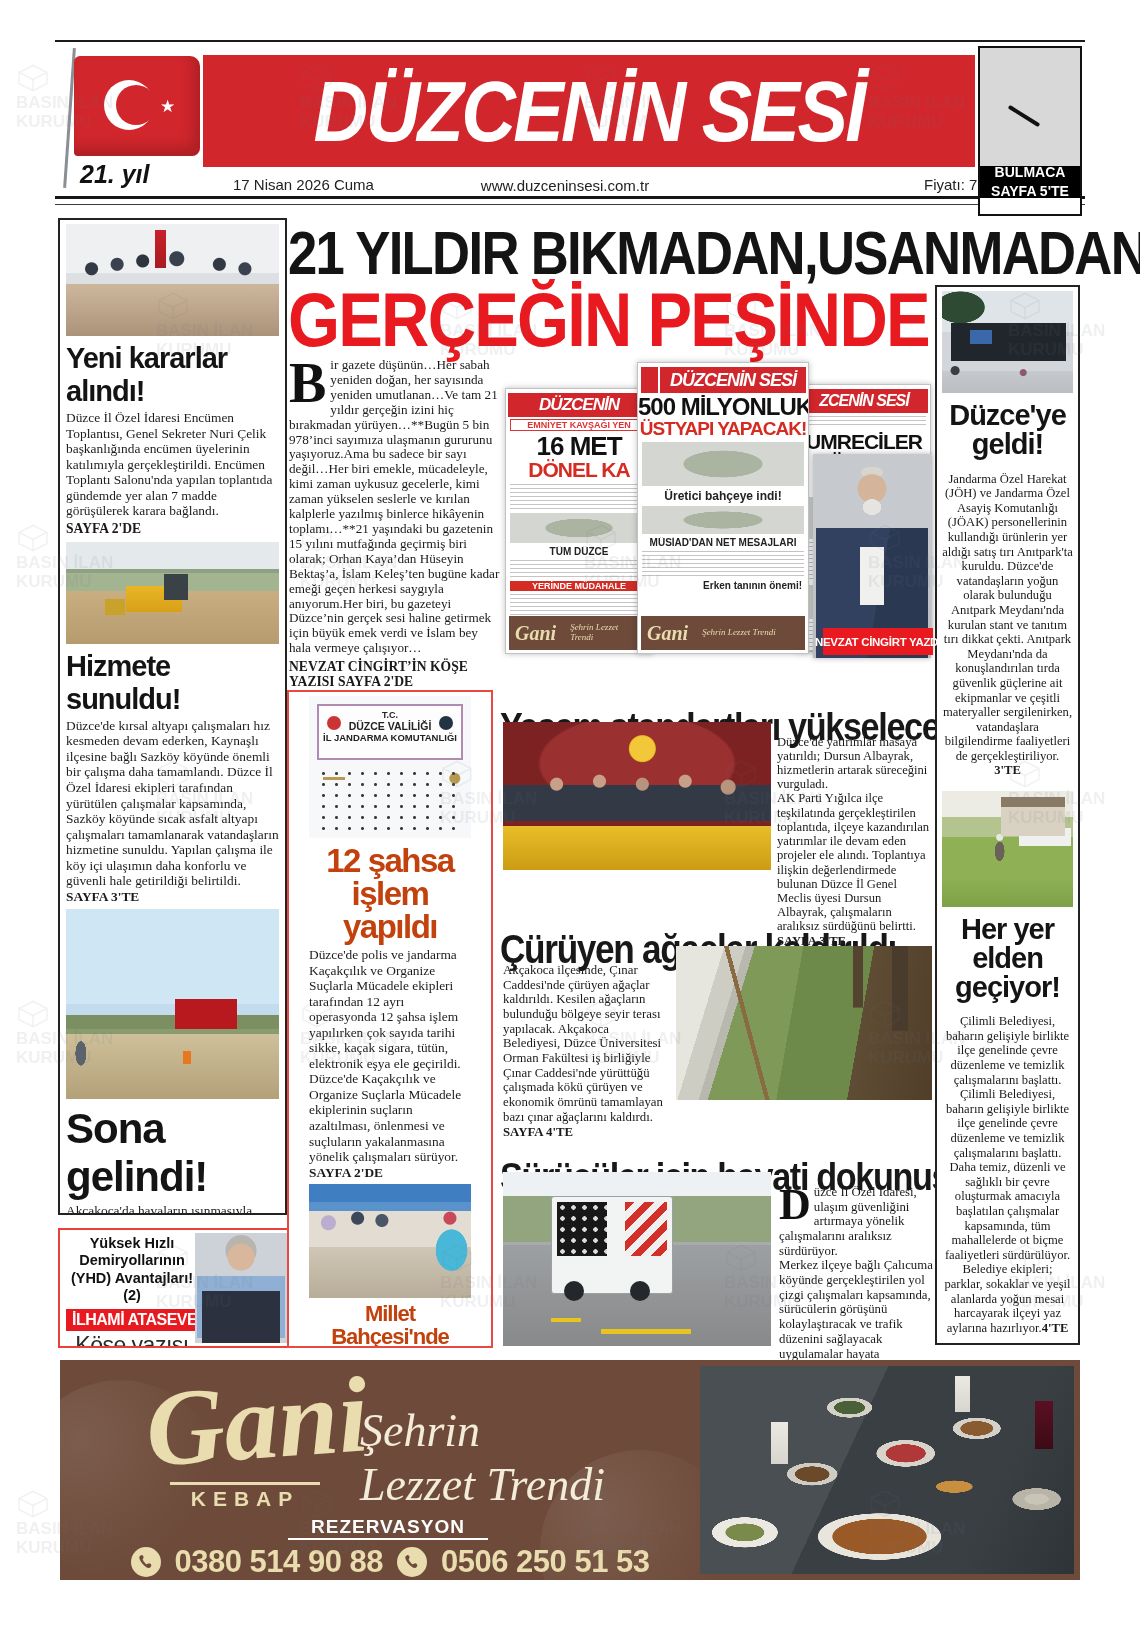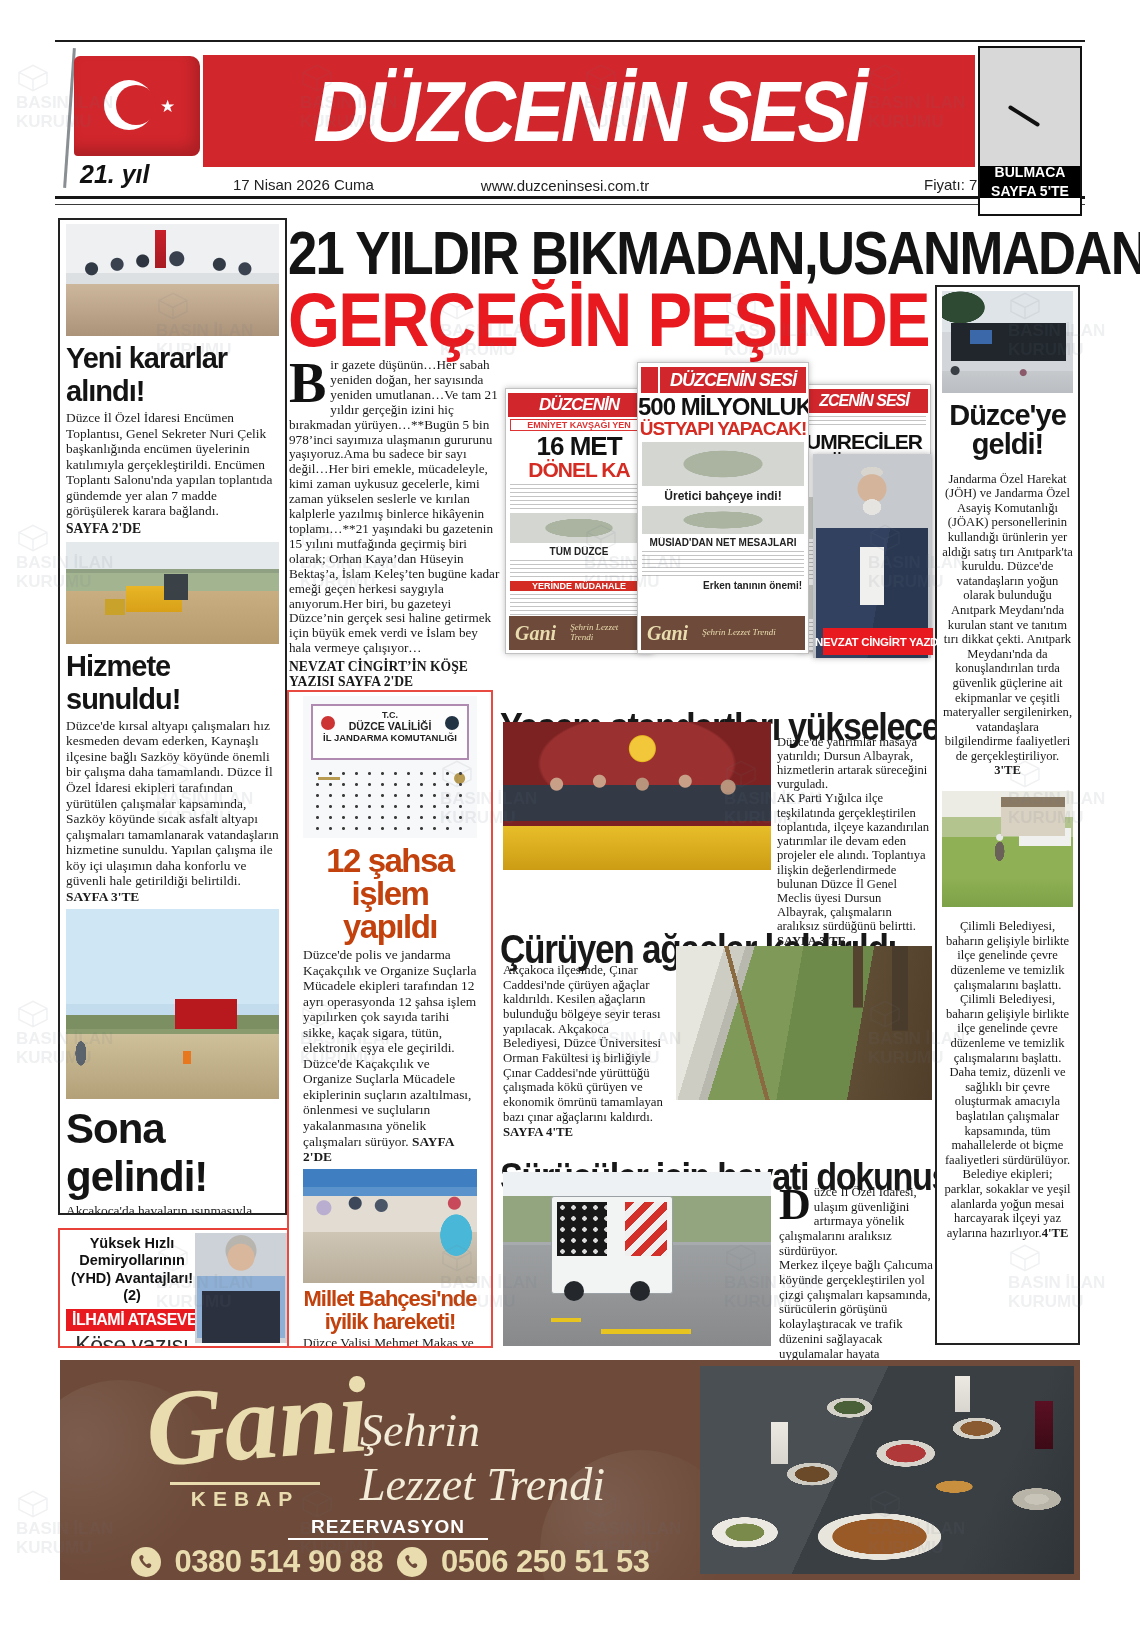--- a/index.html
+++ b/index.html
@@ -134,21 +134,21 @@
       radial-gradient(ellipse 18px 9px at 50% 9%,#d8d4ce 0 60%,rgba(0,0,0,0) 62%),
       linear-gradient(#f0f0ee,#f0f0ee) 50% 64%/24px 58px no-repeat,
       linear-gradient(100deg,#31415f 0 55%,#2a3852 55% 100%) 50% 100%/112px 130px no-repeat,
       linear-gradient(#c6cacf 0 40%,#b8bcc1 100%);box-shadow:0 0 6px rgba(0,0,0,.3);}
   .byline-badge{position:absolute;left:318px;top:268px;width:110px;height:27px;z-index:4;background:#e8191f;
       color:#fff;font-family:"Liberation Sans",sans-serif;font-weight:bold;font-size:11.5px;
       display:flex;align-items:center;justify-content:center;transform-origin:center;
       white-space:nowrap;letter-spacing:-.3px;}
   
   .redbox{position:absolute;left:287px;top:690px;width:206px;height:658px;border:2px solid #e84a42;
-      box-sizing:border-box;padding:4px 14px;background:#fff;overflow:hidden;}
+      box-sizing:border-box;padding:4px 20px;background:#fff;overflow:hidden;}
   .ph-jandarma{position:relative;width:100%;height:142px;background:
       radial-gradient(circle 6px at 90% 58%,#b89a50 0 5px,rgba(0,0,0,0) 6px),
       linear-gradient(#b89a50,#b89a50) 10% 58%/22px 3px no-repeat,
       linear-gradient(#f6f8f9 0 100%,#f6f8f9 100%);}
   .evd-banner{position:absolute;left:8px;right:8px;top:8px;height:56px;background:#fdfdfd;
       border:2px solid #b08ab0;text-align:center;font-family:"Liberation Sans",sans-serif;
       font-weight:bold;color:#222;padding-top:4px;box-sizing:border-box;}
   .evd-banner .l1{font-size:9px;}
   .evd-banner .l2{font-size:10.5px;}
   .evd-banner .l3{font-size:9.5px;}
@@ -419,20 +419,21 @@
     </div>
   </div>
   <p class="surucu-body"><span class="dropcap2">D</span><span style="white-space:pre-line;">üzce İl Özel İdaresi, ulaşım güvenliğini artırmaya yönelik çalışmalarını aralıksız sürdürüyor.
 Merkez ilçeye bağlı Çalıcuma köyünde gerçekleştirilen yol çizgi çalışmaları kapsamında, sürücülerin görüşünü kolaylaştıracak ve trafik düzenini sağlayacak uygulamalar hayata geçiriliyor.</span><br><b class="prefi">SAYFA 4'TE</b></p>
 
   <section class="rightcol">
     <div class="photo ph-tir"></div>
     <h2 class="rc-head">Düzce'ye geldi!</h2>
     <p class="rc-body"><span>Jandarma Özel Harekat (JÖH) ve Jandarma Özel Asayiş Komutanlığı (JÖAK) personellerinin kullandığı ürünlerin yer aldığı satış tırı Anıtpark'ta kuruldu. Düzce'de vatandaşların yoğun olarak bulunduğu Anıtpark Meydanı'nda kurulan stant ve tanıtım tırı dikkat çekti. Anıtpark Meydanı'nda da konuşlandırılan tırda güvenlik güçlerine ait ekipmanlar ve çeşitli materyaller sergilenirken, vatandaşlara bilgilendirme faaliyetleri de gerçekleştiriliyor.</span> <b class="prefi">3'TE</b></p>
     <div class="photo ph-mow"></div>
+    <h2 class="rc-head">Her yer elden geçiyor!</h2>
     <p class="rc-body"><span>Çilimli Belediyesi, baharın gelişiyle birlikte ilçe genelinde çevre düzenleme ve temizlik çalışmalarını başlattı. Çilimli Belediyesi, baharın gelişiyle birlikte ilçe genelinde çevre düzenleme ve temizlik çalışmalarını başlattı. Daha temiz, düzenli ve sağlıklı bir çevre oluşturmak amacıyla başlatılan çalışmalar kapsamında, tüm mahallelerde ot biçme faaliyetleri sürdürülüyor. Belediye ekipleri; parklar, sokaklar ve yeşil alanlarda yoğun mesai harcayarak ilçeyi yaz aylarına hazırlıyor.</span><b class="prefi">4'TE</b></p>
   </section>
 
   <section class="ad">
     <div class="ad-floral f1"></div>
     <div class="ad-floral f2"></div>
     <div class="ad-script">Gani</div>
     <div class="ad-kebap">KEBAP</div>
     <div class="ad-slogan1">Şehrin</div>
     <div class="ad-slogan2">Lezzet Trendi</div>

